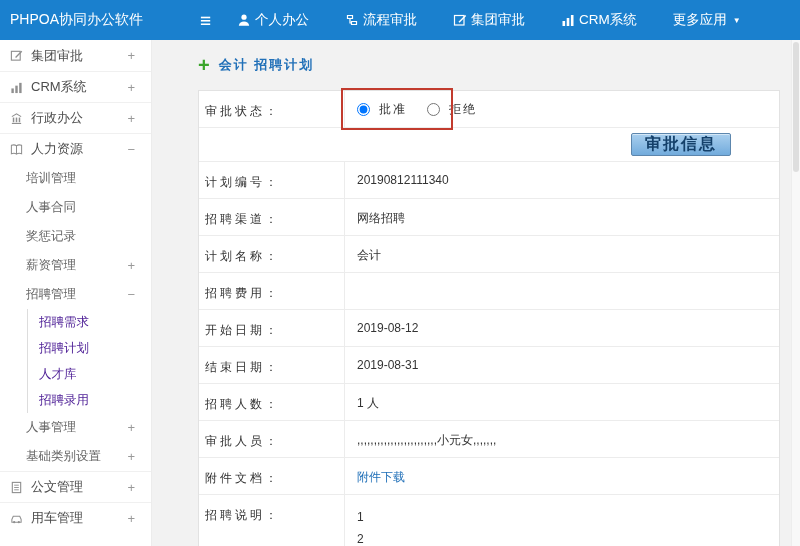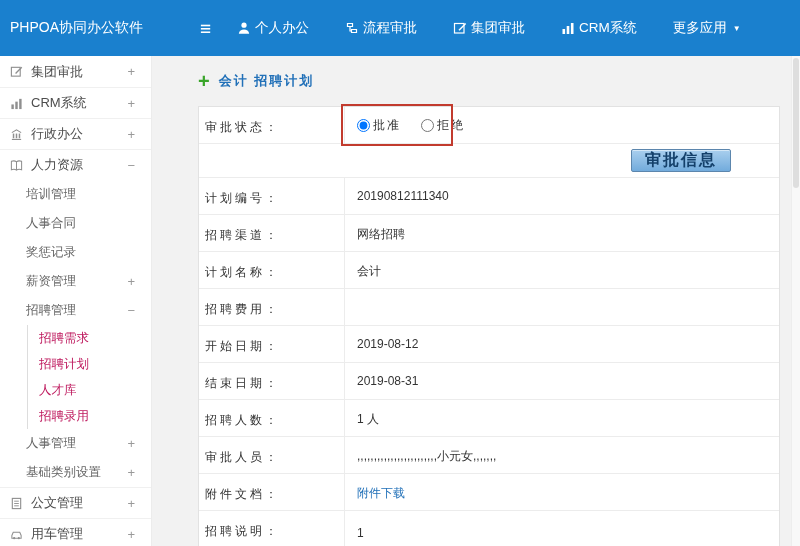--- a/index.html
+++ b/index.html
@@ -1,58 +1,58 @@
 <!DOCTYPE html>
 <html><head>
 <meta charset="utf-8">
 <style>
   * { margin:0; padding:0; box-sizing:border-box; }
   html,body { width:800px; height:546px; overflow:hidden;
     font-family:"Liberation Sans","DejaVu Sans",sans-serif; background:#fff; }
 
   
-  .topbar { height:56px; background:#1a80ce; display:flex; align-items:center; color:#fff; }
+  .topbar { height:40px; background:#1a80ce; display:flex; align-items:center; color:#fff; }
   .brand { width:168px; padding-left:10px; font-size:14px; white-space:nowrap; }
   .hamburger { font-size:19px; font-weight:bold; margin:0 26px 0 32px; cursor:pointer; line-height:1; }
   .nav { display:flex; align-items:center; gap:36px; font-size:13.5px; }
   .nav-item { display:flex; align-items:center; gap:4px; cursor:pointer; white-space:nowrap; }
   .nav-item svg { display:block; }
   .caret { font-size:8px; margin-left:2px; }
 
   
   .container { display:flex; height:508px; position:relative; }
 
   
   .sidebar { width:152px; background:#fff; height:508px; overflow:hidden;
     font-size:13px; color:#555; border-right:1px solid #ececec; }
   .s-item { display:flex; align-items:center; padding:0 16px 0 10px; cursor:pointer; }
   .s-item .sicon { display:flex; margin-right:8px; color:#8f8f8f; }
   .s-item .expand { margin-left:auto; color:#999; font-size:13px; }
   .lvl0 { height:31px; border-top:1px solid #f0f0f0; color:#4d4d4d; }
   .lvl0:first-child { border-top:none; }
   .lvl1 { height:29px; padding-left:26px; color:#666; font-size:12.5px; }
   .lvl2-group { margin-left:27px; border-left:1px solid #ddd; }
-  .lvl2 { height:26px; padding-left:11px; color:#be185d; font-size:12.5px; }
+  .lvl2 { height:26px; padding-left:11px; color:#4c1d95; font-size:12.5px; }
 
   
   .main { flex:1; background:#f2f2f2; padding:16px 18px 0 46px; position:relative; }
   .page-title { display:flex; align-items:center; gap:9px; }
   .plus { color:#3aa52a; font-size:20px; font-weight:bold; line-height:14px; }
   .title-text { color:#2170b8; font-size:13px; font-weight:bold; letter-spacing:2px; }
 
   .form-table { background:#fff; border:1px solid #e2e2e2; margin-top:16px; width:582px; }
   .f-row { display:flex; border-bottom:1px solid #ececec; min-height:37px; }
   .f-row:last-child { border-bottom:none; }
   .f-label { width:146px; padding:12px 10px 0 6px; font-size:12px; color:#333;
     letter-spacing:3px; border-right:1px solid #ececec; }
   .f-value { flex:1; padding:11px 12px 0 12px; font-size:12px; color:#333; word-break:break-all; }
 
   
   .radios { display:flex; align-items:center; gap:20px; position:relative; padding-top:0; }
-  .radio-opt { display:flex; align-items:center; gap:3px; font-size:12px; letter-spacing:2px; cursor:pointer; }
+  .radio-opt { display:flex; align-items:center; gap:9px; font-size:12px; letter-spacing:2px; cursor:pointer; }
   .radio-opt input { width:13px; height:13px; margin:0; cursor:pointer; }
   .red-box { position:absolute; left:-4px; top:-3px; width:112px; height:42px;
     border:2px solid #c23b2e; pointer-events:none; z-index:2; }
 
   
   .btn-row { display:flex; justify-content:flex-end; align-items:center;
     padding:5px 48px 5px 12px; border-bottom:1px solid #ececec; min-height:31px; }
   .approve-btn { background:linear-gradient(#a9cfee,#72abdc); border:1px solid #5c86ad;
     color:#14406a; font-weight:bold; font-size:16px; padding:0 13px; border-radius:2px;
     cursor:pointer; letter-spacing:2px; font-family:inherit;

